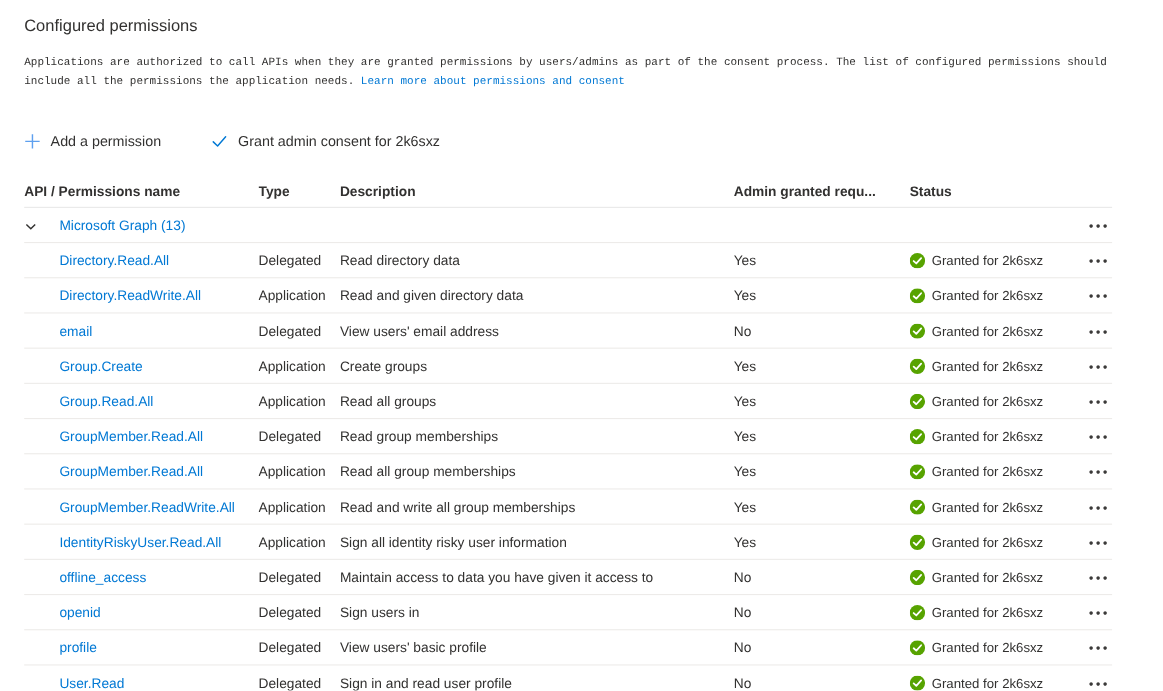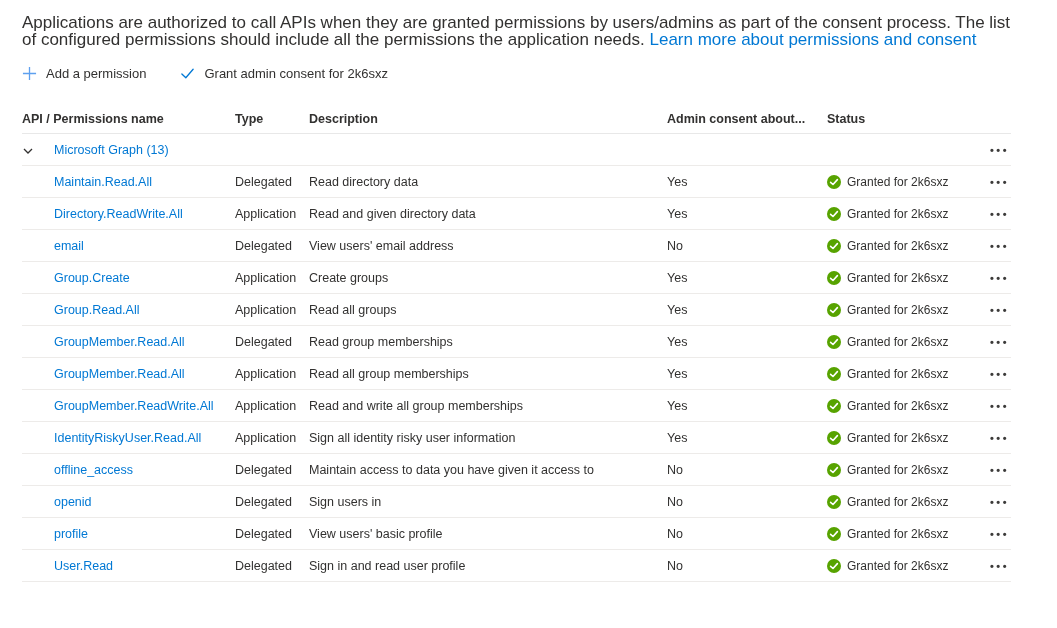--- a/index.html
+++ b/index.html
@@ -23,35 +23,37 @@
   .page { padding: 14px 22px 0 22px; }
 
   .page-title {
     font-size: 15px;
     font-weight: 400;
     line-height: 20px;
     margin: 0;
   }
 
   .desc {
-    font-size: 17px;
+    margin-top: 15px;
+    font-size: 10px;
     line-height: 17px;
     max-width: 1002px;
+    font-family: Liberation Mono, monospace;
   }
   .desc a {
     color: var(--link-blue);
     text-decoration: none;
     cursor: pointer;
   }
 
   .toolbar {
-    margin-top: 18px;
+    margin-top: 38px;
     display: flex;
     align-items: center;
-    gap: 34px;
+    gap: 46px;
   }
   .cmd-btn {
     display: inline-flex;
     align-items: center;
     gap: 9px;
     background: none;
     border: none;
     padding: 0;
     font-family: inherit;
     font-size: 13px;
@@ -100,20 +102,21 @@
     letter-spacing: 2.5px;
     font-weight: 700;
     line-height: 1;
   }
 </style>
 </head>
 <body>
 
 <div class="page">
 
+  <h2 class="page-title">Configured permissions</h2>
 
   <div class="desc"><span>Applications are authorized to call APIs when they are granted permissions by users/admins as part of the consent process. The list of configured permissions should include all the permissions the application needs. </span><a>Learn more about permissions and consent</a></div>
 
   <div class="toolbar">
     <button class="cmd-btn">
       <span class="cmd-icon plus-icon">
         <svg width="15" height="15" viewBox="0 0 16 16">
             <path d="M8 1v14M1 8h14" stroke="currentColor" stroke-width="1.4" fill="none"></path>
           </svg>
       </span>
@@ -127,21 +130,21 @@
       </span>
       <span>Grant admin consent for 2k6sxz</span>
     </button>
   </div>
 
   <div class="ptable">
     <div class="thead-row">
       <div class="cell">API / Permissions name</div>
       <div class="cell">Type</div>
       <div class="cell">Description</div>
-      <div class="cell">Admin consent about...</div>
+      <div class="cell">Admin granted requ...</div>
       <div class="cell">Status</div>
       <div class="cell"></div>
     </div>
 
     <div class="trow">
       <div class="cell c-name group-name-cell" style="grid-column: 1 / span 5;">
         <span class="chevron-icon">
           <svg width="12" height="12" viewBox="0 0 12 12">
               <path d="M2 4 6 8 10 4" fill="none" stroke="currentColor" stroke-width="1.3"></path>
             </svg>
@@ -149,21 +152,21 @@
         <a class="group-link">Microsoft Graph (13)</a>
       </div>
       <div class="cell c-menu">
         <button class="ellipsis-btn">•••</button>
       </div>
     </div>
 
     <div>
   <div class="trow">
     <div class="cell c-name indent">
-      <a class="perm-link">Maintain.Read.All</a>
+      <a class="perm-link">Directory.Read.All</a>
     </div>
     <div class="cell c-type">Delegated</div>
     <div class="cell c-desc">Read directory data</div>
     <div class="cell c-admin">Yes</div>
     <div class="cell c-status">
       <span class="status-icon">
         <svg width="14" height="14" viewBox="0 0 14 14">
                 <circle cx="7" cy="7" r="7" fill="#57a300"></circle>
                 <path d="M3.6 7.3 6 9.5 10.4 4.6" stroke="#ffffff" stroke-width="1.6" fill="none" stroke-linecap="round" stroke-linejoin="round"></path>
               </svg>

